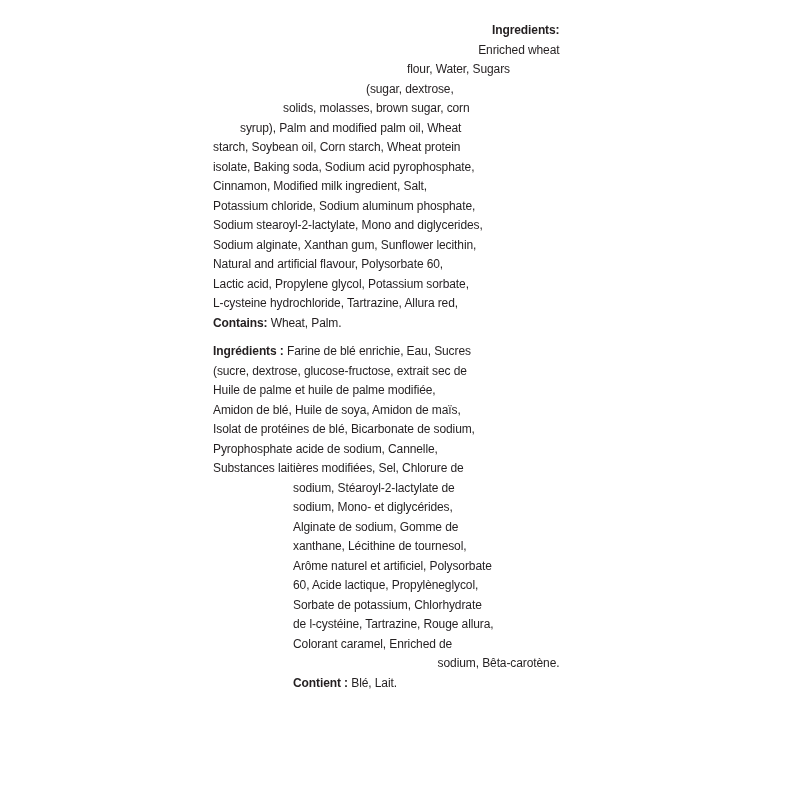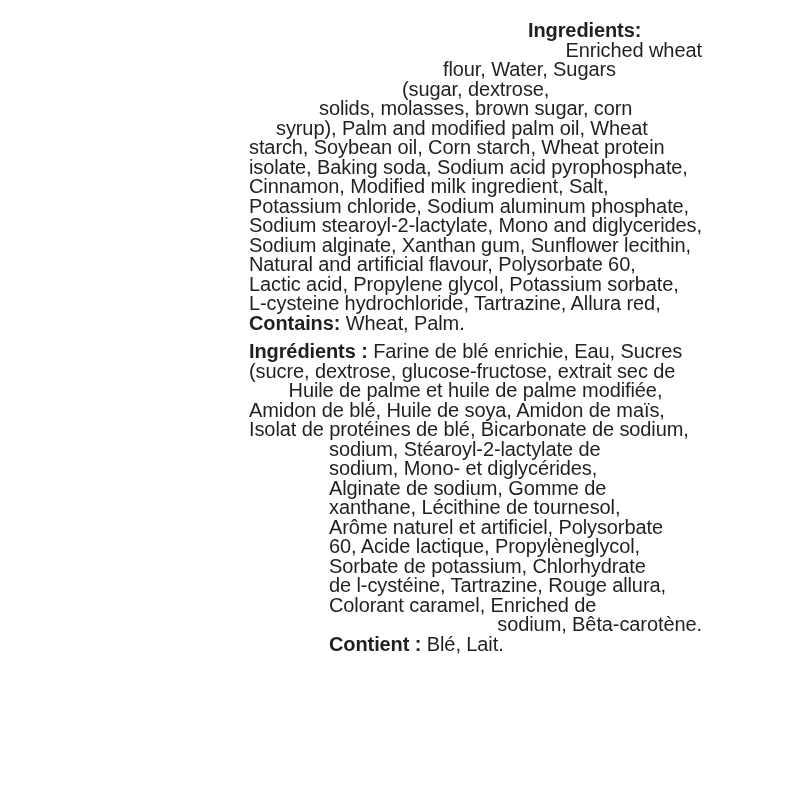--- a/index.html
+++ b/index.html
@@ -16,26 +16,25 @@
   .label-canvas {
     position: relative;
     width: 800px;
     height: 800px;
     background: #ffffff;
   }
   .text-col {
     position: absolute;
     left: 213px;
     top: 21px;
-    font-size: 20px;
+    font-size: 12px;
     line-height: 19.5px;
     letter-spacing: -0.1px;
     color: #231f20;
     white-space: nowrap;
-    margin-left: 36px;
   }
   .line {
     min-height: 19.5px;
   }
   .section-gap {
     margin-top: 9px;
   }
   .bold {
     font-weight: bold;
   }
@@ -56,23 +55,25 @@
       <div class="line" style="margin-left: 0px;"><span>Cinnamon, Modified milk ingredient, Salt,</span></div>
       <div class="line" style="margin-left: 0px;"><span>Potassium chloride, Sodium aluminum phosphate,</span></div>
       <div class="line" style="margin-left: 0px;"><span>Sodium stearoyl-2-lactylate, Mono and diglycerides,</span></div>
       <div class="line" style="margin-left: 0px;"><span>Sodium alginate, Xanthan gum, Sunflower lecithin,</span></div>
       <div class="line" style="margin-left: 0px;"><span>Natural and artificial flavour, Polysorbate 60,</span></div>
       <div class="line" style="margin-left: 0px;"><span>Lactic acid, Propylene glycol, Potassium sorbate,</span></div>
       <div class="line" style="margin-left: 0px;"><span>L-cysteine hydrochloride, Tartrazine, Allura red,</span></div>
       <div class="line" style="margin-left: 0px;"><span class="bold">Contains:</span><span> Wheat, Palm.</span></div>
       <div class="line section-gap" style="margin-left: 0px;"><span class="bold">Ingrédients :</span><span> Farine de blé enrichie, Eau, Sucres</span></div>
       <div class="line" style="margin-left: 0px;"><span>(sucre, dextrose, glucose-fructose, extrait sec de</span></div>
-      <div class="line" style="margin-left: 0px; text-align: center;"><span>Huile de palme et huile de palme modifiée,</span></div>
+      <div class="line" style="margin-left: 0px;"><span>Huile de palme et huile de palme modifiée,</span></div>
       <div class="line" style="margin-left: 0px;"><span>Amidon de blé, Huile de soya, Amidon de maïs,</span></div>
       <div class="line" style="margin-left: 0px;"><span>Isolat de protéines de blé, Bicarbonate de sodium,</span></div>
+      <div class="line" style="margin-left: 0px;"><span>Pyrophosphate acide de sodium, Cannelle,</span></div>
+      <div class="line" style="margin-left: 0px;"><span>Substances laitières modifiées, Sel, Chlorure de</span></div>
       <div class="line" style="margin-left: 80px;"><span>sodium, Stéaroyl-2-lactylate de</span></div>
       <div class="line" style="margin-left: 80px;"><span>sodium, Mono- et diglycérides,</span></div>
       <div class="line" style="margin-left: 80px;"><span>Alginate de sodium, Gomme de</span></div>
       <div class="line" style="margin-left: 80px;"><span>xanthane, Lécithine de tournesol,</span></div>
       <div class="line" style="margin-left: 80px;"><span>Arôme naturel et artificiel, Polysorbate</span></div>
       <div class="line" style="margin-left: 80px;"><span>60, Acide lactique, Propylèneglycol,</span></div>
       <div class="line" style="margin-left: 80px;"><span>Sorbate de potassium, Chlorhydrate</span></div>
       <div class="line" style="margin-left: 80px;"><span>de l-cystéine, Tartrazine, Rouge allura,</span></div>
       <div class="line" style="margin-left: 80px;"><span>Colorant caramel, Enriched de</span></div>
       <div class="line" style="margin-left: 80px; text-align: right;"><span>sodium, Bêta-carotène.</span></div>

